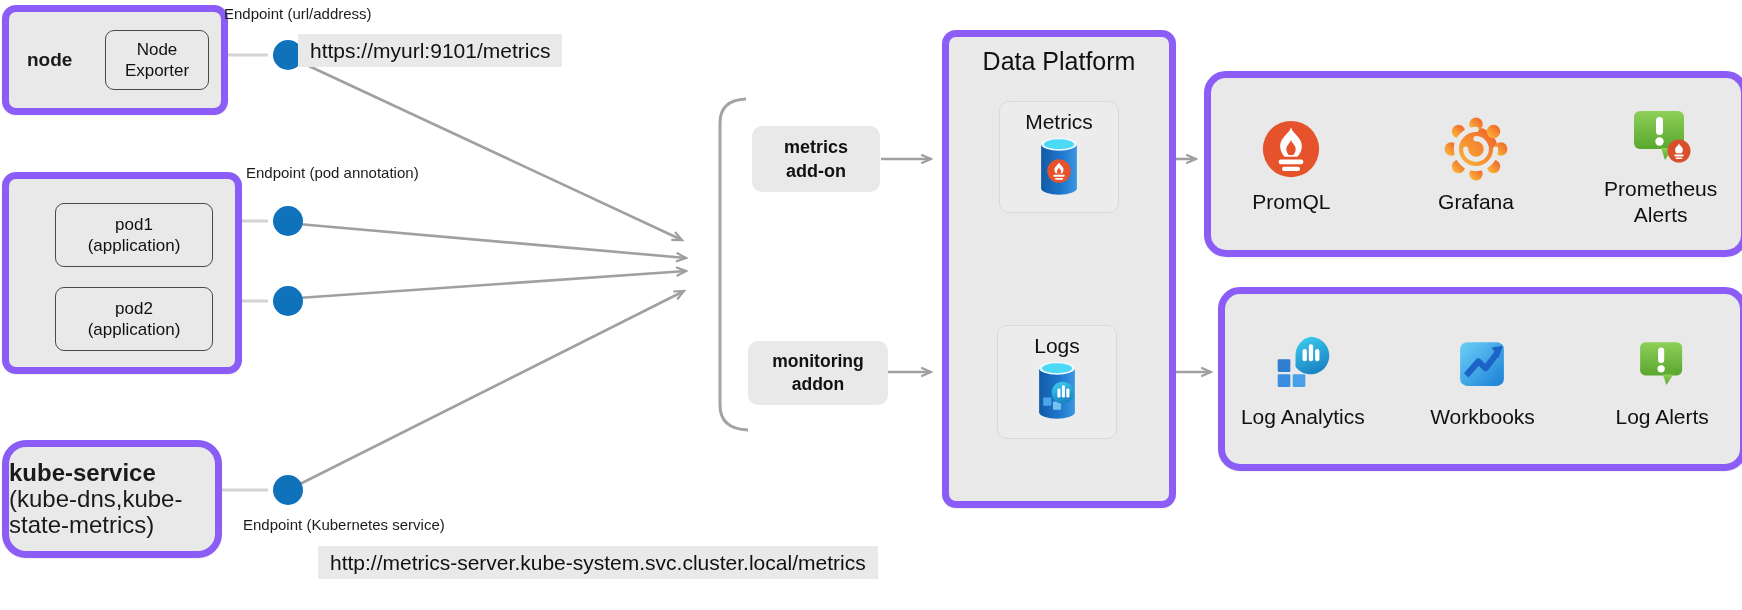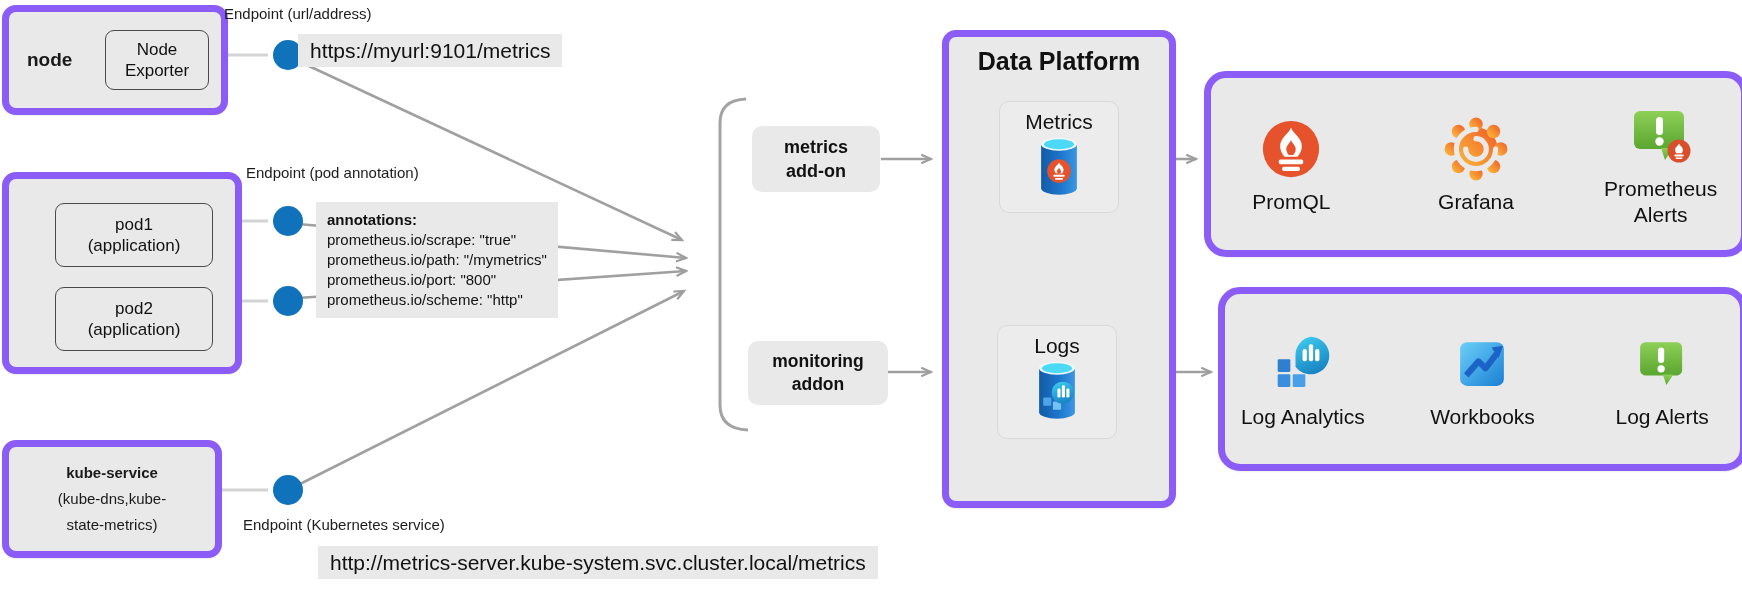--- a/index.html
+++ b/index.html
@@ -121,50 +121,43 @@
       <span>(application)</span>
     </div>
     <div class="innerbox abs" style="left:38px;top:108px;width:156px;height:62px;">
       <span>pod2</span>
       <span>(application)</span>
     </div>
   </div>
   <div class="abs endpoint-label" style="left:246px;top:164px;">Endpoint (pod annotation)</div>
   <div class="abs dot" style="left:273px;top:206px;background:#1072ba;"></div>
   <div class="abs dot" style="left:273px;top:286px;background:#1072ba;"></div>
-  <div class="abs flatbox" style="left:316px;top:202px;padding:8px 11px;">
-    <div class="ann-line" style="font-weight:bold;">annotations:</div>
-    <div class="ann-line">prometheus.io/scrape: "true"</div>
-    <div class="ann-line">prometheus.io/path: "/mymetrics"</div>
-    <div class="ann-line">prometheus.io/port: "800"</div>
-    <div class="ann-line">prometheus.io/scheme: "http"</div>
-  </div>
-
-  <div class="abs graybox" style="left:2px;top:440px;width:206px;height:104px;display:flex;flex-direction:column;align-items:center;justify-content:center;font-size:15px;line-height:26px;">
+
+  <div class="abs graybox" style="left:2px;top:440px;width:206px;height:104px;display:flex;flex-direction:column;justify-content:center;font-size:24px;line-height:26px;border-radius:24px;">
     <span style="font-weight:bold;">kube-service</span>
     <span>(kube-dns,kube-</span>
     <span>state-metrics)</span>
   </div>
   <div class="abs dot" style="left:273px;top:475px;background:#1072ba;"></div>
   <div class="abs endpoint-label" style="left:243px;top:516px;">Endpoint (Kubernetes service)</div>
   <div class="abs flatbox" style="left:318px;top:546px;padding:6px 12px;">
     <div class="url-line">http://metrics-server.kube-system.svc.cluster.local/metrics</div>
   </div>
 
   <div class="abs addon" style="left:752px;top:126px;width:128px;height:66px;font-size:18px;line-height:24px;">
     <span>metrics</span>
     <span>add-on</span>
   </div>
   <div class="abs addon" style="left:748px;top:341px;width:140px;height:64px;font-size:17.5px;line-height:23px;">
     <span>monitoring</span>
     <span>addon</span>
   </div>
 
   <div class="abs graybox" style="left:942px;top:30px;width:220px;height:464px;border-radius:14px;">
-    <div style="text-align:center;margin-top:10px;font-size:25px;font-weight:bold;color:#111;">Data Platform</div>
+    <div style="text-align:center;margin-top:10px;font-size:25px;font-weight:normal;color:#111;">Data Platform</div>
     <div class="subbox" style="left:50px;top:64px;width:118px;height:110px;">
       <span class="sb-title">Metrics</span>
       <svg width="52" height="62" viewBox="0 0 64 76" style="margin-top:2px;">
         <path d="M10 10 v54 a22 8 0 0 0 44 0 V10 z" fill="url(#g-cyl)"></path>
         <ellipse cx="32" cy="10" rx="22" ry="8" fill="#eef9ff"></ellipse>
         <ellipse cx="32" cy="10" rx="18.5" ry="6.2" fill="#4cd9f6"></ellipse>
         <circle cx="32" cy="43" r="14.5" fill="#e6522c"></circle>
         <path d="M32 32.5 c1.6 3.6 6 5.1 5.6 9.4 c-.2 2-1.4 3.4-1.8 3.8 h-7.6 c-.4-.4-1.6-1.8-1.8-3.8 c-.4-4.3 4-5.8 5.6-9.4 z" fill="#fff"></path>
         <path d="M32 39 c.8 1.9 2.7 2.7 2.5 4.8 c-.1 1.1-.7 1.8-.9 1.9 h-3.2 c-.2-.1-.8-.8-.9-1.9 c-.2-2.1 1.7-2.9 2.5-4.8 z" fill="#e6522c"></path>
         <rect x="25" y="47.5" width="14" height="2.6" rx="1.2" fill="#fff"></rect>

